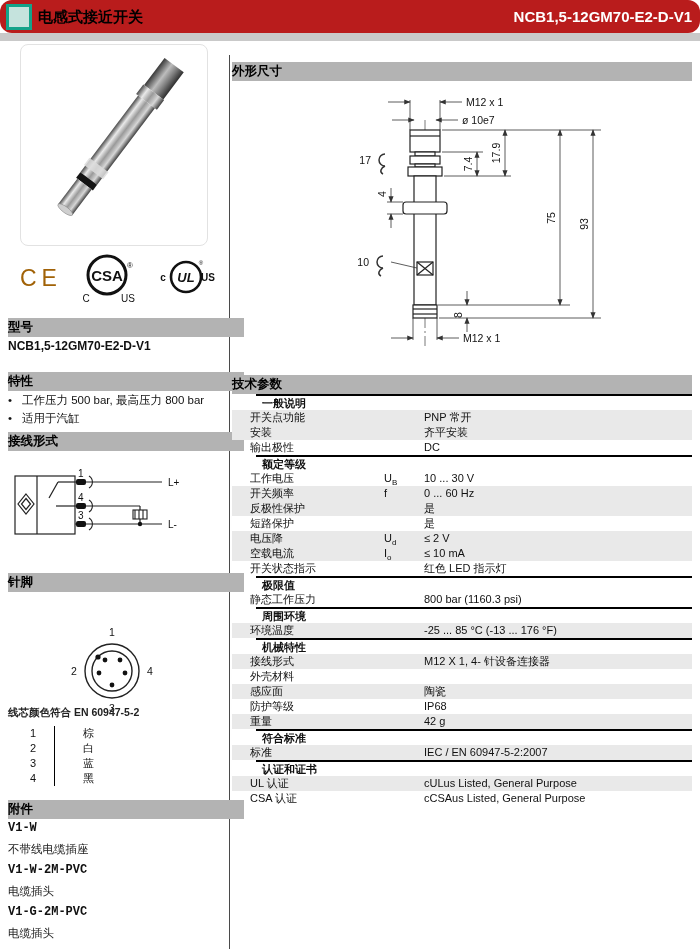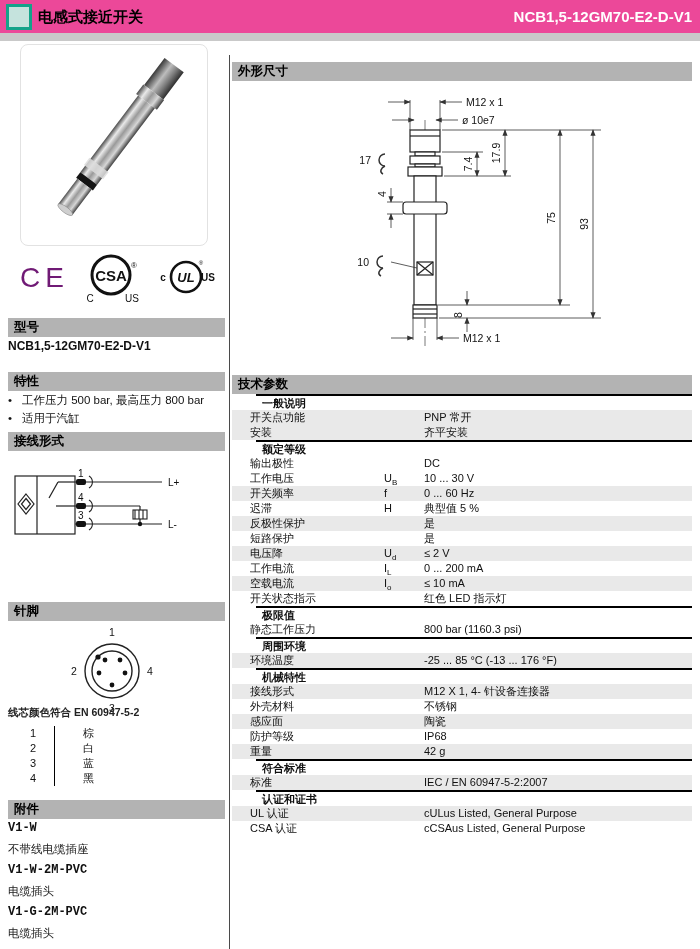--- a/index.html
+++ b/index.html
@@ -1,32 +1,32 @@
 <!DOCTYPE html>
 <html><head>
 <meta charset="utf-8">
 <style>
   html,body{margin:0;padding:0;}
   body{width:700px;height:949px;position:relative;background:#fff;
        font-family:"Liberation Sans",sans-serif;font-size:11px;color:#111;overflow:hidden;}
   
-  .hdr{position:absolute;left:0;top:0;width:700px;height:33px;background:#ec4899;}
+  .hdr{position:absolute;left:0;top:0;width:700px;height:33px;background:#b91c1c;border-radius:12px;}
   .hdr-icon{position:absolute;left:6px;top:4px;width:20px;height:20px;background:#c5e3dd;border:3px solid #14a38a;}
   .hdr-title{position:absolute;left:38px;top:0;line-height:33px;font-size:15px;font-weight:700;color:#000;}
   .hdr-part{position:absolute;right:8px;top:0;line-height:33px;font-size:15px;font-weight:700;color:#fff;}
   .strip{position:absolute;left:0;top:33px;width:700px;height:8px;background:#c9c9c9;}
   .vdiv{position:absolute;left:229px;top:55px;width:1px;height:894px;background:#4a4a4a;}
   
-  .bar{position:absolute;background:#b3b3b3;height:19px;line-height:19px;font-size:12.5px;font-weight:700;padding-left:6px;box-sizing:border-box;color:#000;}
-  .bar-l{left:8px;width:217px;}
+  .bar{position:absolute;background:#b3b3b3;height:19px;line-height:19px;font-size:12.5px;font-weight:700;box-sizing:border-box;color:#000;}
+  .bar-l{left:8px;width:236px;}
   .bar-r{left:232px;width:460px;}
   
   .photo-frame{position:absolute;left:20px;top:44px;width:186px;height:200px;border:1px solid #e2e2e2;border-radius:8px;}
   .logos{position:absolute;left:20px;top:252px;width:195px;height:52px;display:flex;align-items:center;justify-content:space-between;}
-  .ce{font-size:28px;color:#701a75;letter-spacing:5px;font-weight:400;}
+  .ce{font-size:23px;color:#a16207;letter-spacing:5px;font-weight:400;}
   .model-val{position:absolute;left:8px;top:339px;font-size:12px;font-weight:700;}
   .features{position:absolute;left:8px;top:394px;width:217px;}
   .feat{display:flex;margin-bottom:4px;line-height:13.5px;font-size:11.5px;}
   .feat .b{width:14px;flex:none;}
   .note{position:absolute;left:8px;top:706px;font-size:10.5px;font-weight:700;color:#222;}
   .wires{position:absolute;left:22px;top:726px;width:150px;}
   .wrow{display:flex;height:15px;line-height:15px;}
   .wnum{width:32px;padding-left:8px;box-sizing:border-box;}
   .wcol{border-left:1px solid #000;padding-left:28px;}
   .acc{position:absolute;left:8px;top:821px;width:217px;}
@@ -148,21 +148,21 @@
   </g>
   <g font-size="10" fill="#111">
     <text x="66" y="11">1</text>
     <text x="66" y="35">4</text>
     <text x="66" y="53">3</text>
     <text x="156" y="20">L+</text>
     <text x="156" y="62">L-</text>
   </g>
 </svg>
 
-<div class="bar bar-l" style="top:602px;">针脚</div>
+<div class="bar bar-l" style="top:573px;">针脚</div>
 <svg style="position:absolute;left:50px;top:626px;" width="125" height="88" viewBox="0 0 125 88">
   <circle cx="62" cy="45" r="27" fill="none" stroke="#222" stroke-width="1.4"></circle>
   <circle cx="62" cy="45" r="20" fill="none" stroke="#222" stroke-width="1.4"></circle>
   <circle cx="48" cy="31" r="2.6" fill="#111"></circle>
   <g fill="#111">
     <circle cx="55" cy="34" r="2.4"></circle>
       <circle cx="70" cy="34" r="2.4"></circle>
     <circle cx="49" cy="47" r="2.4"></circle>
       <circle cx="75" cy="47" r="2.4"></circle>
     <circle cx="62" cy="59" r="2.4"></circle>
@@ -288,61 +288,51 @@
     <div class="trow stripe">
       <span class="t-label">开关点功能</span>
       <span class="t-sym"></span>
       <span class="t-val">PNP 常开</span>
     </div>
     <div class="trow stripe">
       <span class="t-label">安装</span>
       <span class="t-sym"></span>
       <span class="t-val">齐平安装</span>
     </div>
+    <div class="trow">
+      <span class="t-label">输出极性</span>
+      <span class="t-sym"></span>
+      <span class="t-val">DC</span>
+    </div>
     <div class="trow sec-h stripe">额定等级</div>
-    <div class="trow">
-      <span class="t-label">输出极性</span>
-      <span class="t-sym"></span>
-      <span class="t-val">DC</span>
-    </div>
     <div class="trow">
       <span class="t-label">工作电压</span>
       <span class="t-sym">U<sub>B</sub></span>
       <span class="t-val">10 ... 30 V</span>
     </div>
     <div class="trow stripe">
       <span class="t-label">开关频率</span>
       <span class="t-sym">f</span>
       <span class="t-val">0 ... 60 Hz</span>
     </div>
-    <div class="trow">
-      <span class="t-label">迟滞</span>
-      <span class="t-sym">H</span>
-      <span class="t-val">典型值 5 %</span>
-    </div>
     <div class="trow stripe">
       <span class="t-label">反极性保护</span>
       <span class="t-sym"></span>
       <span class="t-val">是</span>
     </div>
     <div class="trow">
       <span class="t-label">短路保护</span>
       <span class="t-sym"></span>
       <span class="t-val">是</span>
     </div>
     <div class="trow stripe">
       <span class="t-label">电压降</span>
       <span class="t-sym">U<sub>d</sub></span>
       <span class="t-val">≤ 2 V</span>
     </div>
-    <div class="trow">
-      <span class="t-label">工作电流</span>
-      <span class="t-sym">I<sub>L</sub></span>
-      <span class="t-val">0 ... 200 mA</span>
-    </div>
     <div class="trow stripe">
       <span class="t-label">空载电流</span>
       <span class="t-sym">I<sub>o</sub></span>
       <span class="t-val">≤ 10 mA</span>
     </div>
     <div class="trow">
       <span class="t-label">开关状态指示</span>
       <span class="t-sym"></span>
       <span class="t-val">红色 LED 指示灯</span>
     </div>
@@ -360,21 +350,20 @@
     </div>
     <div class="trow sec-h">机械特性</div>
     <div class="trow stripe">
       <span class="t-label">接线形式</span>
       <span class="t-sym"></span>
       <span class="t-val">M12 X 1, 4- 针设备连接器</span>
     </div>
     <div class="trow">
       <span class="t-label">外壳材料</span>
       <span class="t-sym"></span>
-      <span class="t-val">不锈钢</span>
     </div>
     <div class="trow stripe">
       <span class="t-label">感应面</span>
       <span class="t-sym"></span>
       <span class="t-val">陶瓷</span>
     </div>
     <div class="trow">
       <span class="t-label">防护等级</span>
       <span class="t-sym"></span>
       <span class="t-val">IP68</span>

